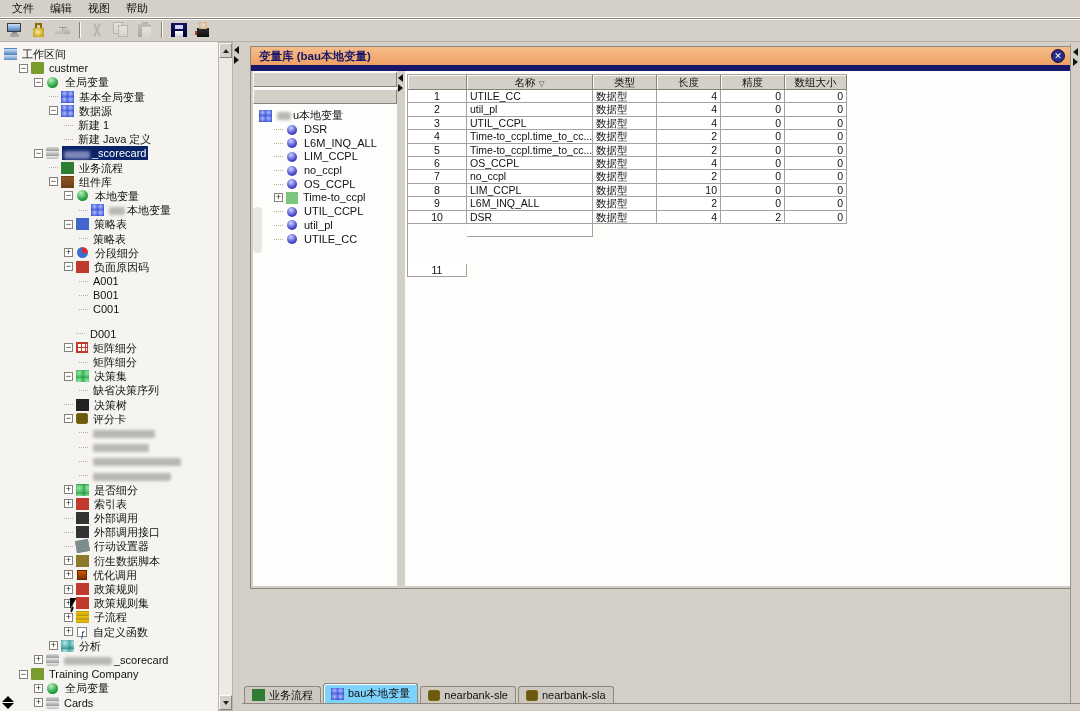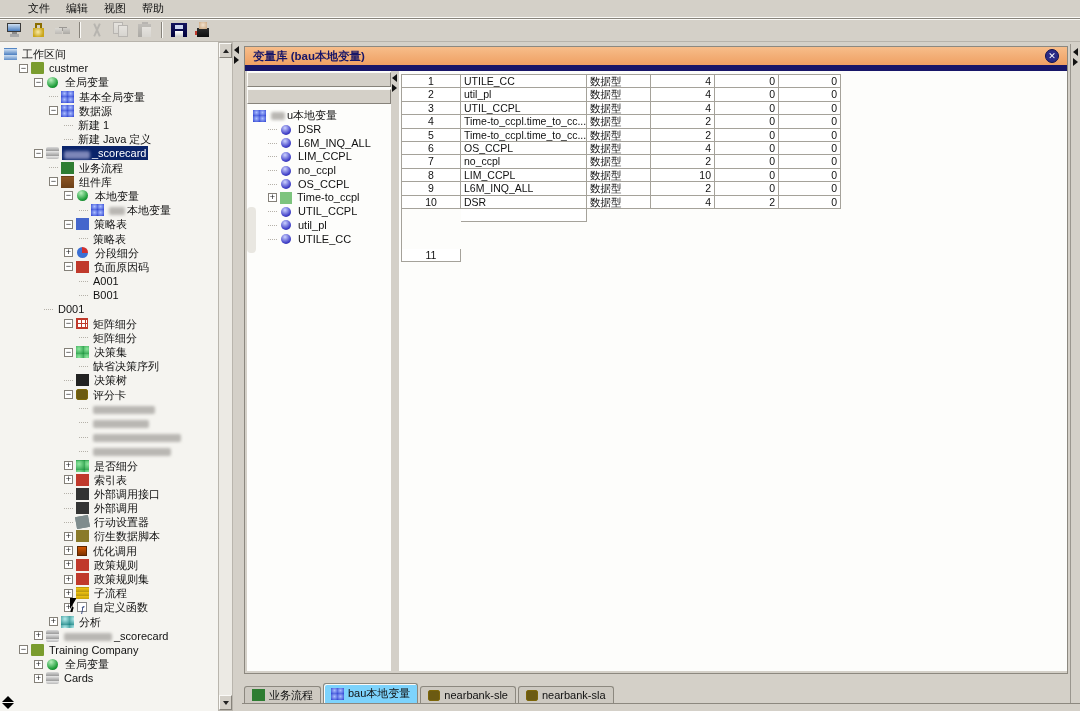--- a/index.html
+++ b/index.html
@@ -5,21 +5,21 @@
 :root{
   --face:#d4d0c8; --face2:#cac6be; --hi:#fbfaf7; --sh:#87837b; --dk:#5a564e;
   --navy:#181668; --sel:#0a246a; --orange1:#f7bd8a; --orange2:#efa063;
   --treebg:#f5f4f0; --white:#fdfdfb; --grid:#a5a29a;
 }
 *{box-sizing:border-box;margin:0;padding:0}
 html,body{width:1080px;height:711px;overflow:hidden}
 body{font-family:"Liberation Sans","DejaVu Sans",sans-serif;background:var(--face);position:relative;font-size:11px;color:#111}
 
 
-#menubar{height:18px;display:flex;align-items:center;padding-left:20px;background:var(--face);border-bottom:1px solid var(--hi)}
+#menubar{height:18px;display:flex;align-items:center;padding-left:4px;background:var(--face);border-bottom:1px solid var(--hi)}
 .menu-item{padding:1px 8px;cursor:default}
 #toolbar{height:24px;display:flex;align-items:center;padding-left:3px;background:var(--face);border-top:1px solid var(--sh);box-shadow:inset 0 1px 0 var(--hi);border-bottom:1px solid #b7b3ab}
 .tool-btn{width:22px;height:20px;border:1px solid transparent;background:transparent;display:flex;align-items:center;justify-content:center;margin:0 1px}
 .tool-btn.disabled .tbi{opacity:.4;filter:grayscale(1)}
 .tb-sep{width:2px;height:16px;border-left:1px solid var(--sh);border-right:1px solid var(--hi);margin:0 4px}
 .tbi{width:18px;height:16px;display:block;background-repeat:no-repeat;position:relative}
 .tbi-workstation{background:linear-gradient(#cfe0f2,#4a7ec0) 2px 2px/12px 7px,linear-gradient(#3a3a3a,#3a3a3a) 1px 1px/14px 9px,linear-gradient(#8a8a8a,#8a8a8a) 6px 10px/5px 2px,linear-gradient(#a9a9a9,#a9a9a9) 4px 12px/9px 3px;background-repeat:no-repeat}
 .tbi-lock{background:radial-gradient(circle at 5px 4px,#f8e9a8,#caa61a 70%) 3px 6px/11px 9px,linear-gradient(#8a6d00,#8a6d00) 5px 1px/2px 6px,linear-gradient(#8a6d00,#8a6d00) 10px 1px/2px 6px,linear-gradient(#8a6d00,#8a6d00) 5px 1px/7px 2px;background-repeat:no-repeat}
 .tbi-handshake{background:linear-gradient(#e6e6e6,#9a9a9a) 1px 6px/7px 6px,linear-gradient(#cfcfcf,#6f6f6f) 9px 6px/7px 6px,linear-gradient(#474747,#474747) 5px 5px/8px 4px;background-repeat:no-repeat;border-radius:2px}
 .tbi-cut::before,.tbi-cut::after{content:"";position:absolute;left:8px;top:1px;width:2px;height:14px;background:#8d8d8d}
@@ -78,21 +78,21 @@
 .ic-policy-ruleset{background:linear-gradient(#c0392b,#c0392b) 6px 6px/5px 2px,linear-gradient(#fff,#ddd) 3px 2px/9px 10px,linear-gradient(#777,#777) 2px 1px/11px 11px,linear-gradient(#eee,#ccc) 0 0/10px 10px,linear-gradient(#777,#777) 0 0/11px 11px}
 .ic-subflow{background:linear-gradient(#f1c40f,#b7950b) 0 1px/5px 4px,linear-gradient(#f1c40f,#b7950b) 8px 7px/5px 4px,linear-gradient(#555,#555) 4px 4px/6px 1px,linear-gradient(#555,#555) 7px 4px/1px 5px}
 .ic-custom-function{background:#fff;border:1px solid #888;width:10px;height:10px;margin:1px 4px 1px 1px}
 .ic-custom-function::after{content:"\0192";position:absolute;left:2px;top:-1px;font-size:9px;font-style:italic;color:#1a3070}
 .ic-analysis{background:radial-gradient(circle at 4px 3px,#b5ecec,#15807f) 0 0/9px 9px,linear-gradient(#666,#666) 8px 8px/4px 3px}
 .ic-variable-sphere{background:radial-gradient(circle at 4px 3px,#ccd2ff,#4040c8 65%,#1c1c7e);border-radius:50%;width:10px;height:10px;margin:1px 5px 1px 1px}
 .ic-time-struct{background:linear-gradient(#7dc47d,#7dc47d) 1px 1px/4px 4px,linear-gradient(#c47d7d,#c47d7d) 6px 1px/4px 4px,linear-gradient(#7d7dc4,#7d7dc4) 1px 6px/4px 4px,linear-gradient(#d8d8d8,#d8d8d8) 6px 6px/4px 4px,linear-gradient(#888,#888) 0 0/11px 11px;width:12px;height:12px}
 
 
 #right{position:absolute;left:242px;top:0;width:838px;height:669px;background:var(--face)}
-#panel{position:absolute;left:2px;top:4px;width:824px;height:628px;border:1px solid #8c887f;background:var(--face)}
+#panel{position:absolute;left:8px;top:4px;width:824px;height:543px;border:1px solid #8c887f;background:var(--face)}
 #panel-title{height:18px;background:linear-gradient(180deg,var(--orange1),var(--orange2));display:flex;align-items:center;padding:0 8px;position:relative}
 #panel-title .t{font-weight:bold;font-size:11.5px;color:var(--navy)}
 #panel-close{position:absolute;right:8px;top:2px;width:14px;height:14px;border-radius:50%;background:#2b2b86;border:1px solid #101050;color:#fff;font-size:9px;line-height:12px;text-align:center;font-weight:bold;cursor:default}
 #navy-strip{height:6px;background:var(--navy)}
 #panel-body{position:absolute;left:0;top:24px;right:0;bottom:0;background:var(--face)}
 #sub-tree{position:absolute;left:2px;top:0;width:144px;bottom:2px;background:var(--white);overflow:hidden}
 .gray-bar{position:absolute;left:0;right:0;height:15px;background:var(--face);border:1px solid;border-color:var(--hi) var(--sh) var(--sh) var(--hi)}
 #gbar1{top:1px}#gbar2{top:18px}
 #inner-thumb{position:absolute;left:0;top:136px;width:9px;height:46px;background:#e9e7e1;border-radius:4px}
 #sub-tree-list{position:absolute;left:2px;top:38px;right:0}
@@ -243,21 +243,25 @@
         <span class="lbl">负面原因码</span>
       </div>
       <div class="trow" style="padding-left: 79px;">
         <span class="guide"></span>
         <span class="lbl">A001</span>
       </div>
       <div class="trow" style="padding-left: 79px;">
         <span class="guide"></span>
         <span class="lbl">B001</span>
       </div>
-      <div class="trow" style="padding-left: 44px;">
+      <div class="trow" style="padding-left: 79px;">
+        <span class="guide"></span>
+        <span class="lbl">C001</span>
+      </div>
+      <div class="trow" style="padding-left: 76px; margin-top: 10px;">
         <span class="guide"></span>
         <span class="lbl">D001</span>
       </div>
       <div class="trow" style="padding-left: 64px;">
         <span class="exp">−</span>
         <span class="icon ic-matrix"></span>
         <span class="lbl">矩阵细分</span>
       </div>
       <div class="trow" style="padding-left: 79px;">
         <span class="guide"></span>
@@ -303,27 +307,27 @@
         <span class="icon ic-yes-no-split"></span>
         <span class="lbl">是否细分</span>
       </div>
       <div class="trow" style="padding-left: 64px;">
         <span class="exp">+</span>
         <span class="icon ic-index-table"></span>
         <span class="lbl">索引表</span>
       </div>
       <div class="trow" style="padding-left: 64px;">
         <span class="guide"></span>
+        <span class="icon ic-external-call"></span>
+        <span class="lbl">外部调用</span>
+      </div>
+      <div class="trow" style="padding-left: 64px;">
+        <span class="guide"></span>
         <span class="icon ic-external-call-interface"></span>
         <span class="lbl">外部调用接口</span>
-      </div>
-      <div class="trow" style="padding-left: 64px;">
-        <span class="guide"></span>
-        <span class="icon ic-external-call"></span>
-        <span class="lbl">外部调用</span>
       </div>
       <div class="trow" style="padding-left: 64px;">
         <span class="guide"></span>
         <span class="icon ic-action-setter"></span>
         <span class="lbl">行动设置器</span>
       </div>
       <div class="trow" style="padding-left: 64px;">
         <span class="exp">+</span>
         <span class="icon ic-derived-data-script"></span>
         <span class="lbl">衍生数据脚本</span>
@@ -461,20 +465,28 @@
             </div>
         </div>
         <div id="sub-splitter">
           <div class="split-tris">
             <div class="tri-l"></div>
             <div class="tri-r"></div>
           </div>
         </div>
         <div id="table-zone">
           <div id="var-table">
+              <div class="vt-row vt-head">
+                <div class="vt-cell" style="width: 59px;"></div>
+                <div class="vt-cell" style="width: 126px;">名称<span class="sort-glyph">▽</span></div>
+                <div class="vt-cell" style="width: 64px;">类型</div>
+                <div class="vt-cell" style="width: 64px;">长度</div>
+                <div class="vt-cell" style="width: 64px;">精度</div>
+                <div class="vt-cell" style="width: 62px;">数组大小</div>
+              </div>
               <div class="vt-row">
                 <div class="vt-cell al-c" style="width: 59px;">1</div>
                 <div class="vt-cell al-l" style="width: 126px;">UTILE_CC</div>
                 <div class="vt-cell al-l" style="width: 64px;">数据型</div>
                 <div class="vt-cell al-r" style="width: 64px;">4</div>
                 <div class="vt-cell al-r" style="width: 64px;">0</div>
                 <div class="vt-cell al-r" style="width: 62px;">0</div>
               </div>
               <div class="vt-row">
                 <div class="vt-cell al-c" style="width: 59px;">2</div>

